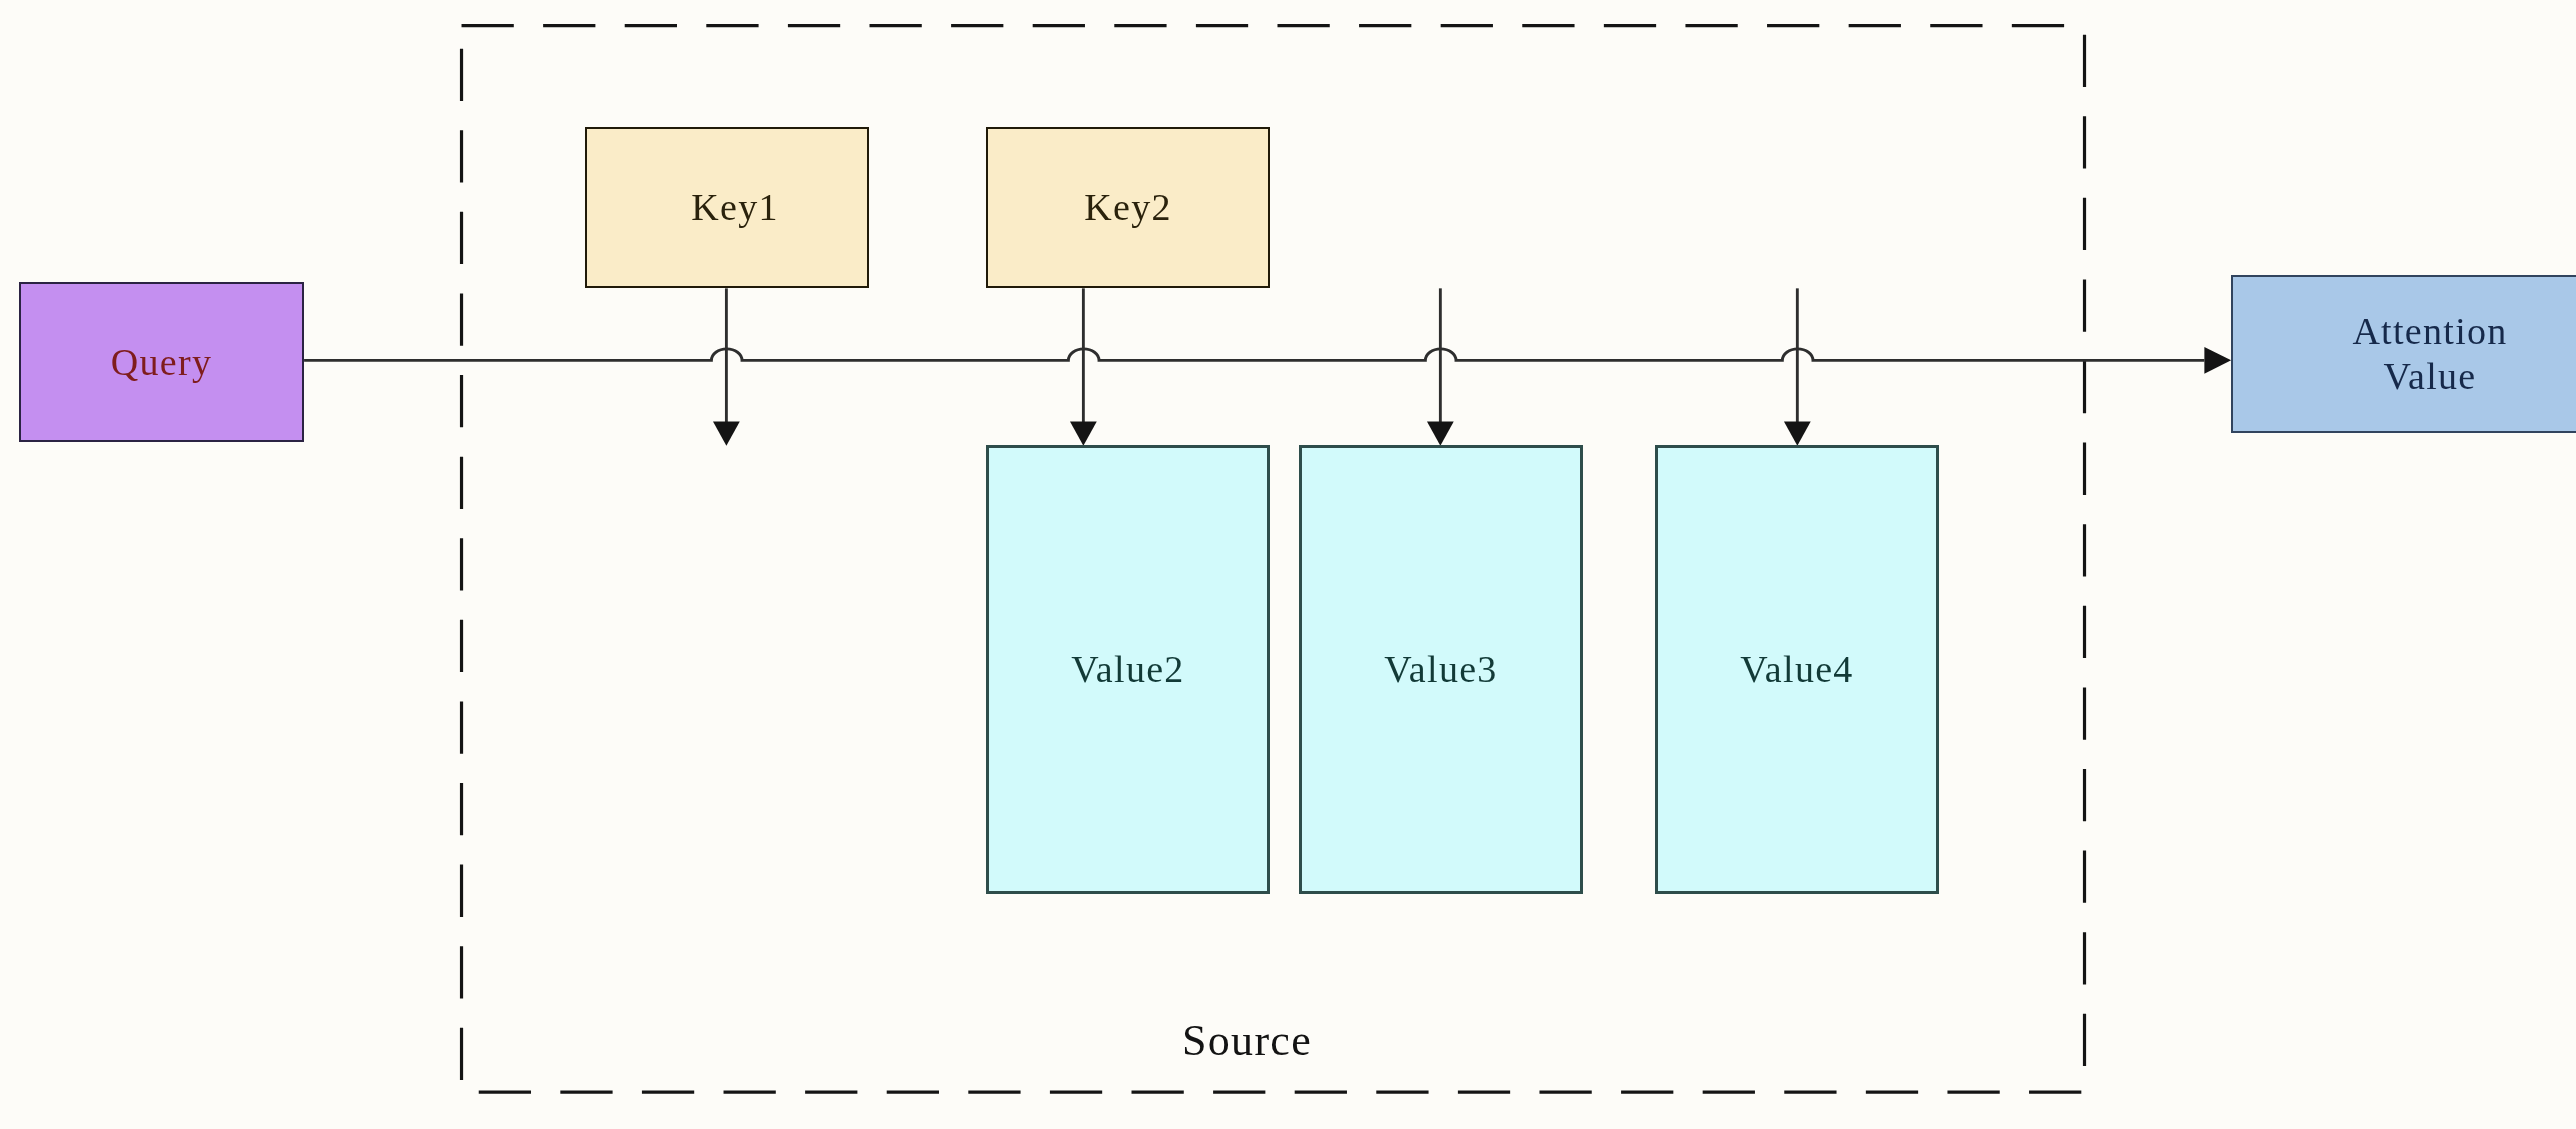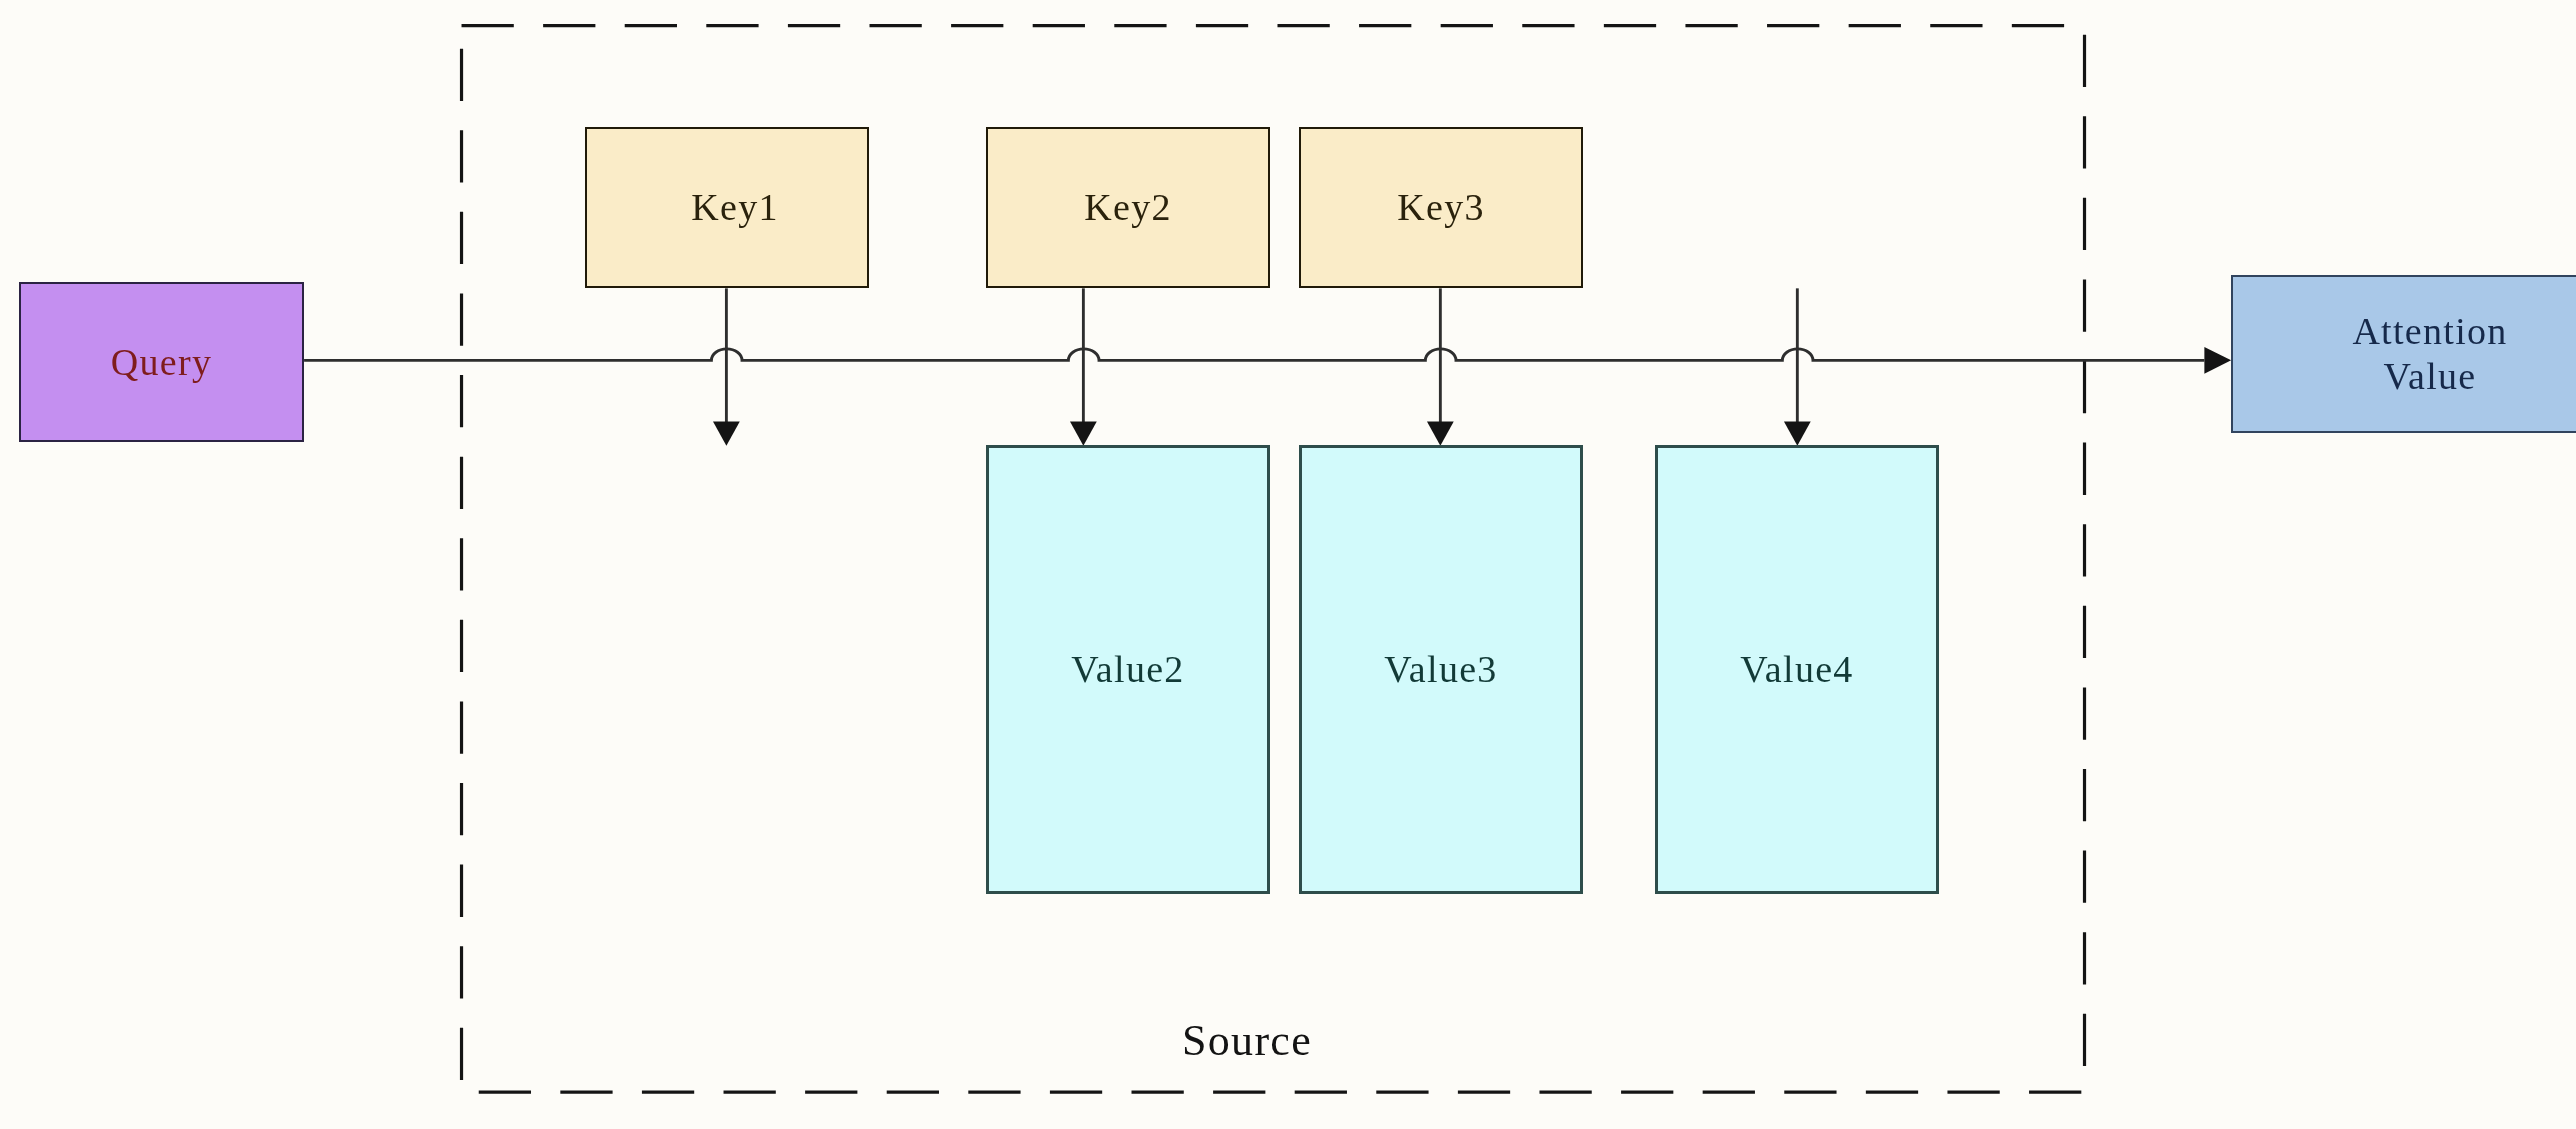--- a/index.html
+++ b/index.html
@@ -108,23 +108,20 @@
   <div class="node query-node">
     <span>Query</span>
   </div>
 
   <div class="node key-node key-1">
     <span>Key1</span>
   </div>
   <div class="node key-node key-2">
     <span>Key2</span>
   </div>
-  <div class="node key-node key-3">
-    <span>Key3</span>
-  </div>
 
   <div class="node value-node key-2">
     <span>Value2</span>
   </div>
   <div class="node value-node key-3">
     <span>Value3</span>
   </div>
   <div class="node value-node key-4">
     <span>Value4</span>
   </div>

